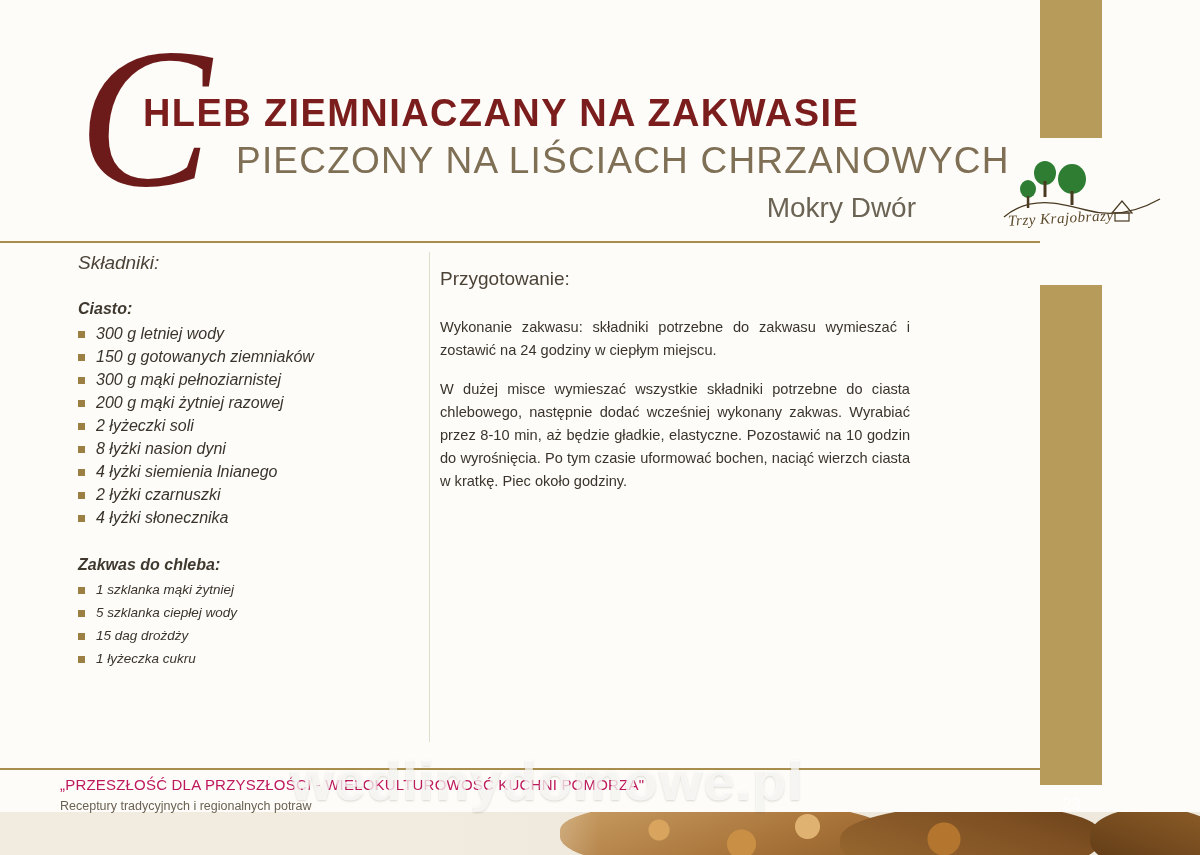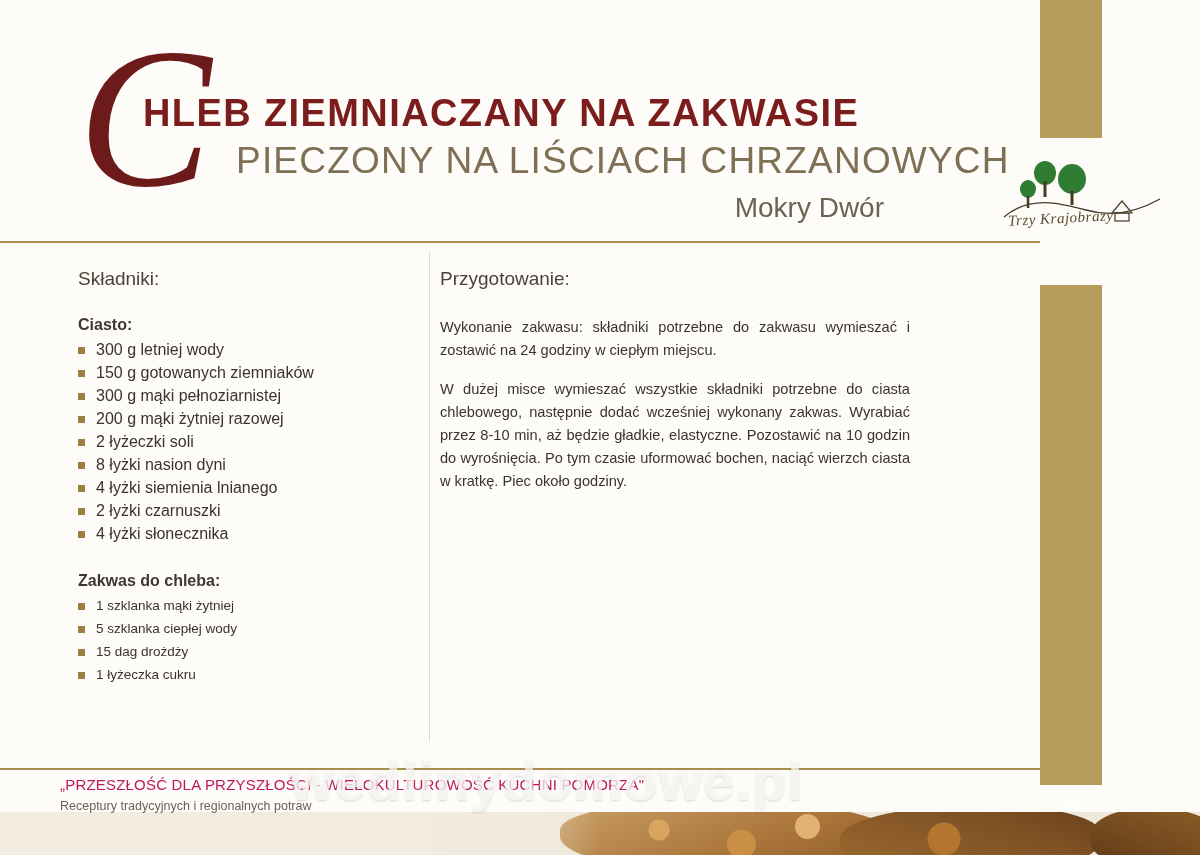--- a/index.html
+++ b/index.html
@@ -75,20 +75,21 @@
   }
   .title-place {
     position: absolute;
     left: 0;
     top: 192px;
     width: 884px;
     text-align: right;
     font-size: 28px;
     color: #6b6354;
     font-weight: 400;
+    padding-left: 32px;
   }
   .header-rule {
     position: absolute;
     left: 0;
     top: 241px;
     width: 1040px;
     height: 2px;
     background: #a98d4d;
   }
 
@@ -111,22 +112,23 @@
     color: #5c4a2d;
     letter-spacing: .5px;
     transform: rotate(-3deg);
     white-space: nowrap;
   }
 
   
   .col-left {
     position: absolute;
     left: 78px;
-    top: 268px;
+    top: 252px;
     width: 330px;
+    font-style: italic;
   }
   .col-right {
     position: absolute;
     left: 440px;
     top: 268px;
     width: 470px;
   }
   .col-heading {
     font-size: 19px;
     color: #4c4338;

